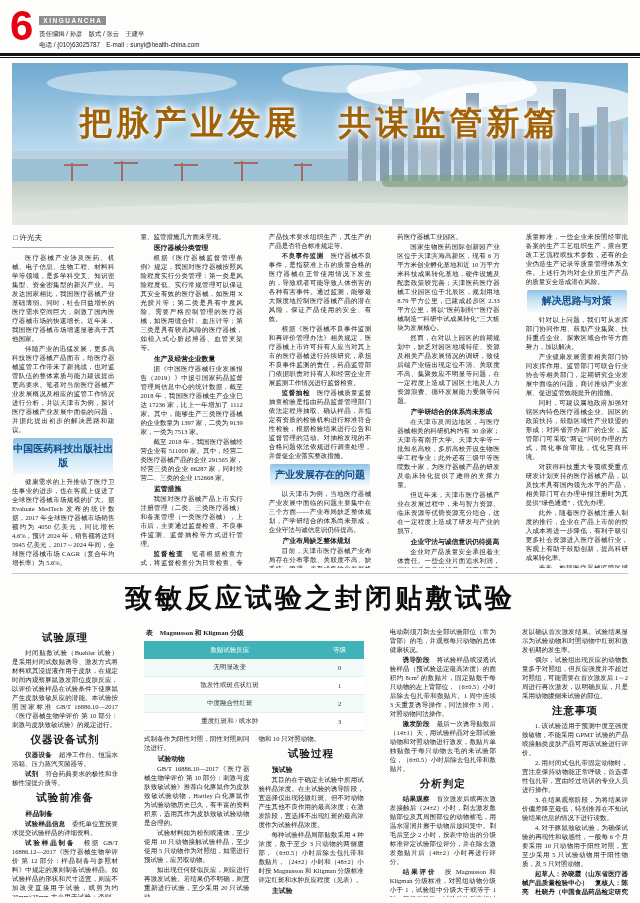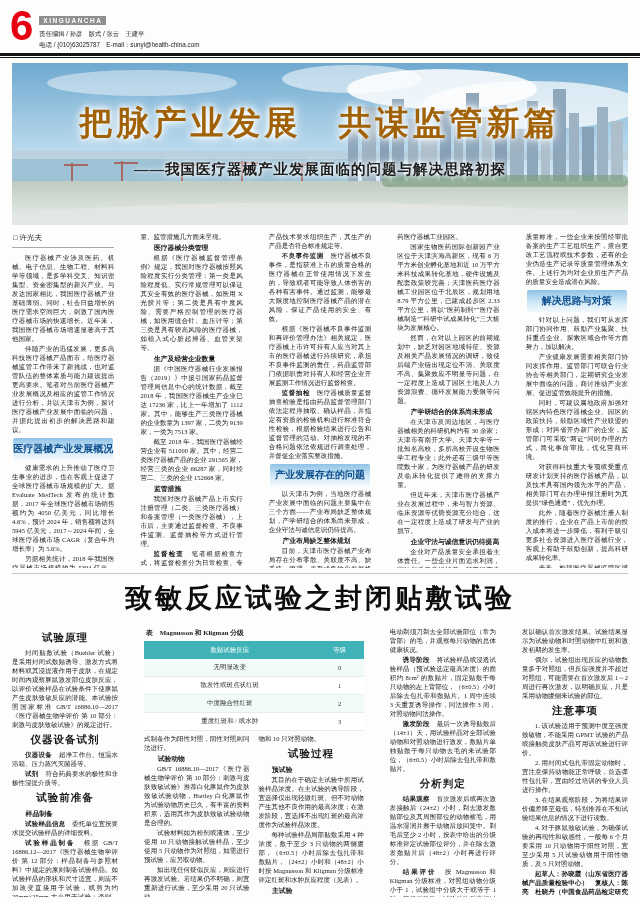--- a/index.html
+++ b/index.html
@@ -129,30 +129,29 @@
         <line x1="222" y1="100" x2="246" y2="100"></line>
       <line x1="290" y1="100" x2="290" y2="120"></line>
         <line x1="282" y1="102" x2="300" y2="102"></line>
     </g>
     <rect x="0" y="118" width="616" height="44" fill="url(#ground)"></rect>
     <rect x="370" y="112" width="246" height="12" rx="5" fill="#7fa183" opacity="0.7"></rect>
     <path d="M0,150 Q300,128 616,152 L616,162 L0,162 Z" fill="#e3e7e3" opacity="0.9"></path>
   </svg>
   <div class="hero-text">
     <div class="headline">把脉产业发展　共谋监管新篇</div>
-    <div class="subhead">——我国医疗器械产业发展面临的问题与解决思路初探</div>
   </div>
 </div>
 
 <div class="cols a1">
   <div class="col">
       <div class="byline">□ 许光夫</div>
       <div class="p">医疗器械产业涉及医药、机械、电子信息、生物工程、材料科学等领域，是多学科交叉、知识密集型、资金密集型的新兴产业。与发达国家相比，我国医疗器械产业基础薄弱。同时，社会日益增长的医疗需求空间巨大，刺激了国内医疗器械市场的快速增长。近年来，我国医疗器械市场增速显著高于其他国家。</div>
       <div class="p">伴随产业的迅猛发展，更多高科技医疗器械产品面市，给医疗器械监管工作带来了新挑战，也对监管队伍的整体素质与能力建设提出更高要求。笔者对当前医疗器械产业发展概况及相应的监管工作情况进行分析，并以天津市为例，探讨医疗器械产业发展中面临的问题，并据此提出初步的解决思路和建议。</div>
-      <div class="hblue">医疗器械产业发展概况</div>
+      <div class="hblue">中国医药科技出版社出版</div>
       <div class="p">健康需求的上升推动了医疗卫生事业的进步，也在客观上促进了全球医疗器械市场规模的扩大。据 Evaluate MedTech 发布的统计数据，2017 年全球医疗器械市场销售额约为 4050 亿美元，同比增长 4.6%，预计 2024 年，销售额将达到 5945 亿美元，2017～2024 年间，全球医疗器械市场 CAGR（复合年均增长率）为 5.6%。</div>
       <div class="p">另据相关统计，2018 年我国医疗器械市场规模约为 5304 亿元，2014～2018 年，国内医疗器械市场 CAGR 为 20.02%，高于全球增速。整体来看，国内医疗器械市场前景向好。</div>
     </div>
   <div class="col">
       <div class="p pc">量、监管措施几方面来呈现。</div>
       <div class="hbold">医疗器械分类管理</div>
       <div class="p">根据《医疗器械监督管理条例》规定，我国对医疗器械按照风险程度实行分类管理：第一类是风险程度低、实行常规管理可以保证其安全有效的医疗器械，如医用 X 光胶片等；第二类是具有中度风险、需要严格控制管理的医疗器械，如医用缝合针、血压计等；第三类是具有较高风险的医疗器械，如植入式心脏起搏器、血管支架等。</div>
       <div class="hbold">生产及经营企业数量</div>
       <div class="p">据《中国医疗器械行业发展报告（2019）》中援引国家药品监督管理局信息中心的统计数据，截至 2018 年，我国医疗器械生产企业已达 17236 家，比上一年增加了 1112 家。其中，能够生产三类医疗器械的企业数量为 1397 家，二类为 9139 家，一类为 7513 家。</div>
       <div class="p">截至 2018 年，我国医疗器械经营企业有 511000 家。其中，经营二类医疗器械产品的企业 291565 家，经营三类的企业 66287 家，同时经营二、三类的企业 152668 家。</div>

